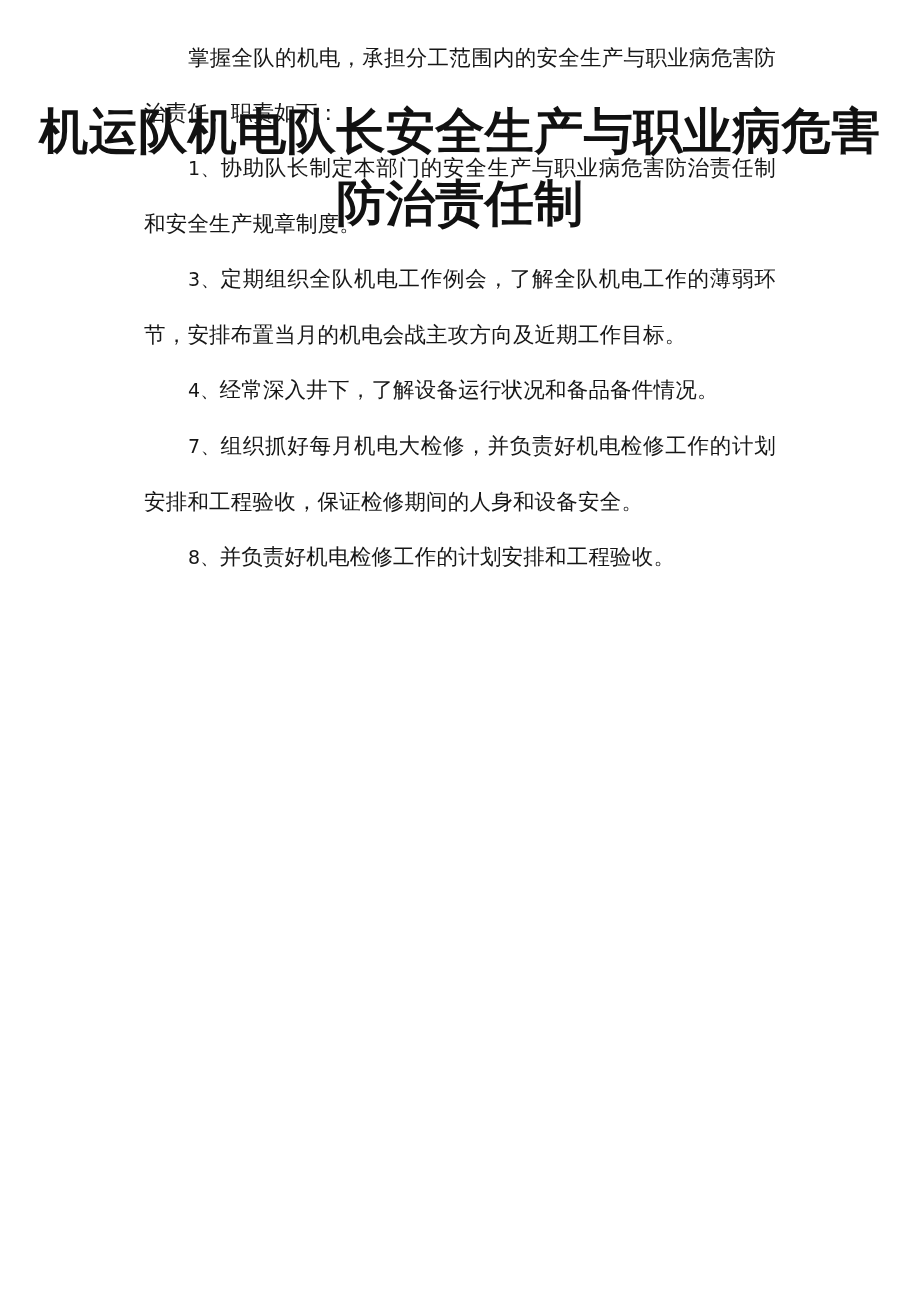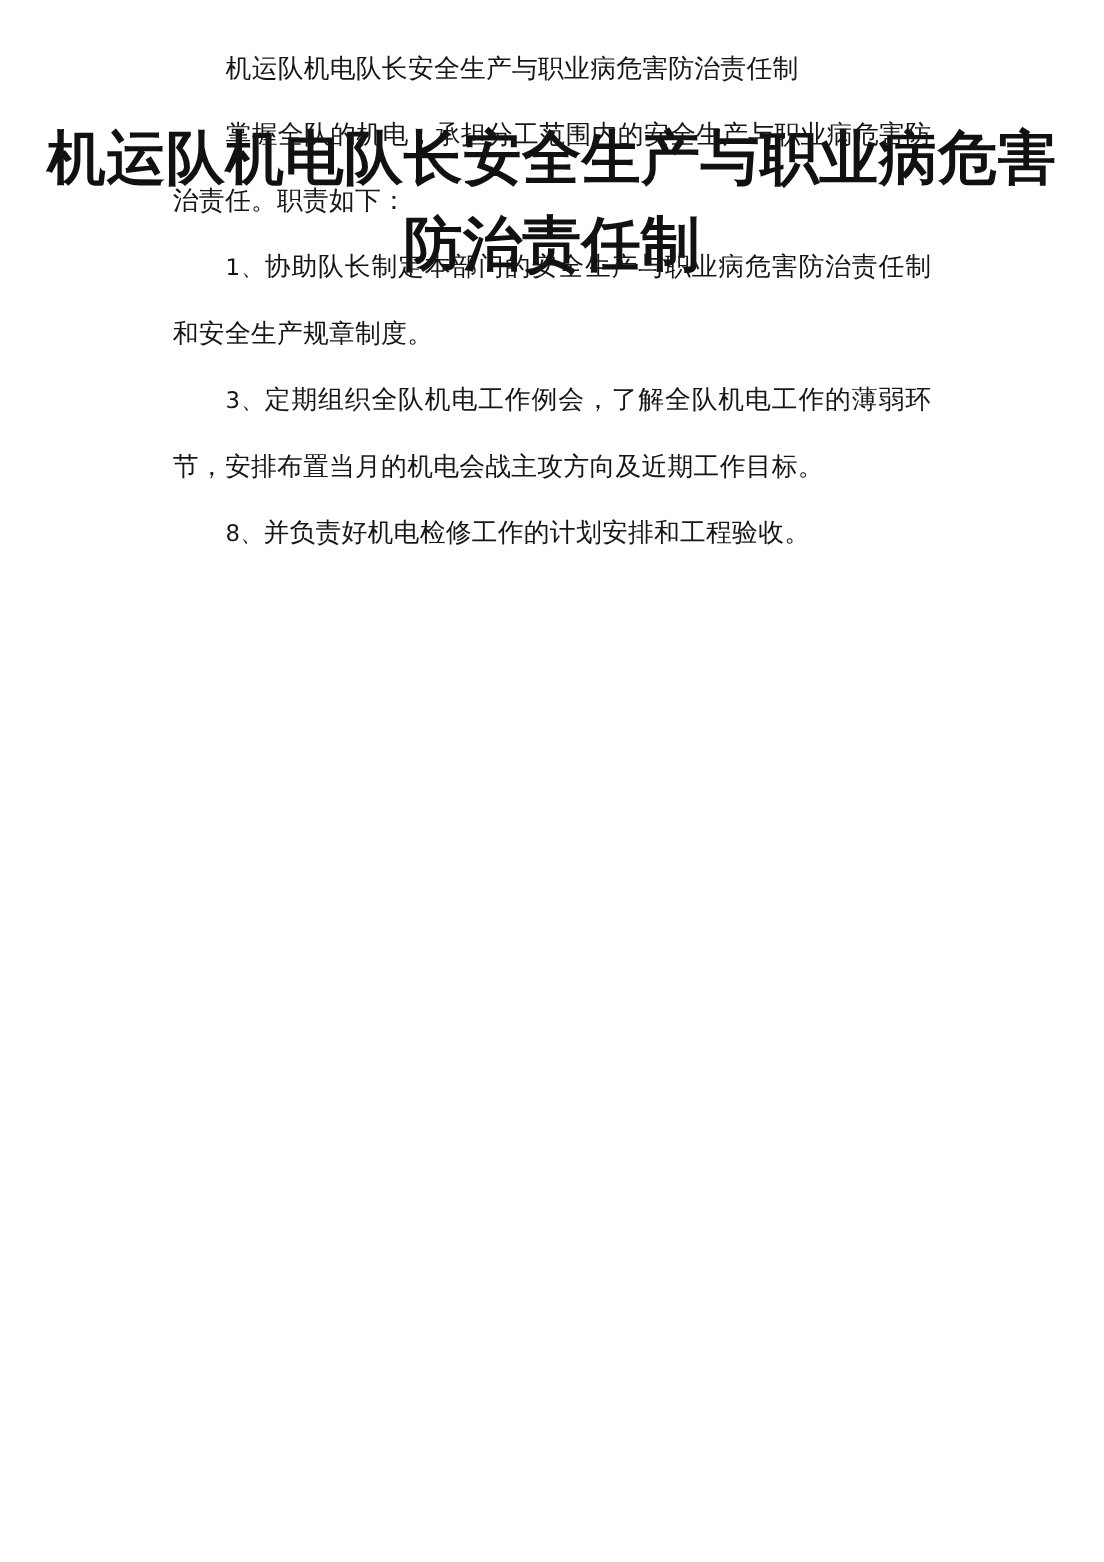--- a/index.html
+++ b/index.html
@@ -66,40 +66,43 @@
 <div class="page">
 
   <h1 class="doc-title">
     <span>机运队机电队长安全生产与职业病危害</span><br>
     <span>防治责任制</span>
   </h1>
 
   <div class="content">
     <div class="body-block">
 
-      <p class="para lead">
-        <span>机运队机电队长安全生产与职业病危害防治责任制</span>
-      </p>
 
       <p class="para lead">
         <span>掌握全队的机电，承担分工范围内的安全生产与职业病危害防治责任。职责如下：</span>
       </p>
 
       <p class="para">
         <span class="num">1、</span><span>协助队长制定本部门的安全生产与职业病危害防治责任制和安全生产规章制度。</span>
       </p>
 
 
       <p class="para">
         <span class="num">3、</span><span>定期组织全队机电工作例会，了解全队机电工作的薄弱环节，安排布置当月的机电会战主攻方向及近期工作目标。</span>
       </p>
 
+      <p class="para">
+        <span class="num">4、</span><span>经常深入井下，了解设备运行状况和备品备件情况。</span>
+      </p>
 
 
 
+      <p class="para">
+        <span class="num">7、</span><span>组织抓好每月机电大检修，并负责好机电检修工作的计划安排和工程验收，保证检修期间的人身和设备安全。</span>
+      </p>
 
       <p class="para">
         <span class="num">8、</span><span>并负责好机电检修工作的计划安排和工程验收。</span>
       </p>
 
     </div>
   </div>
 
 </div>
 

